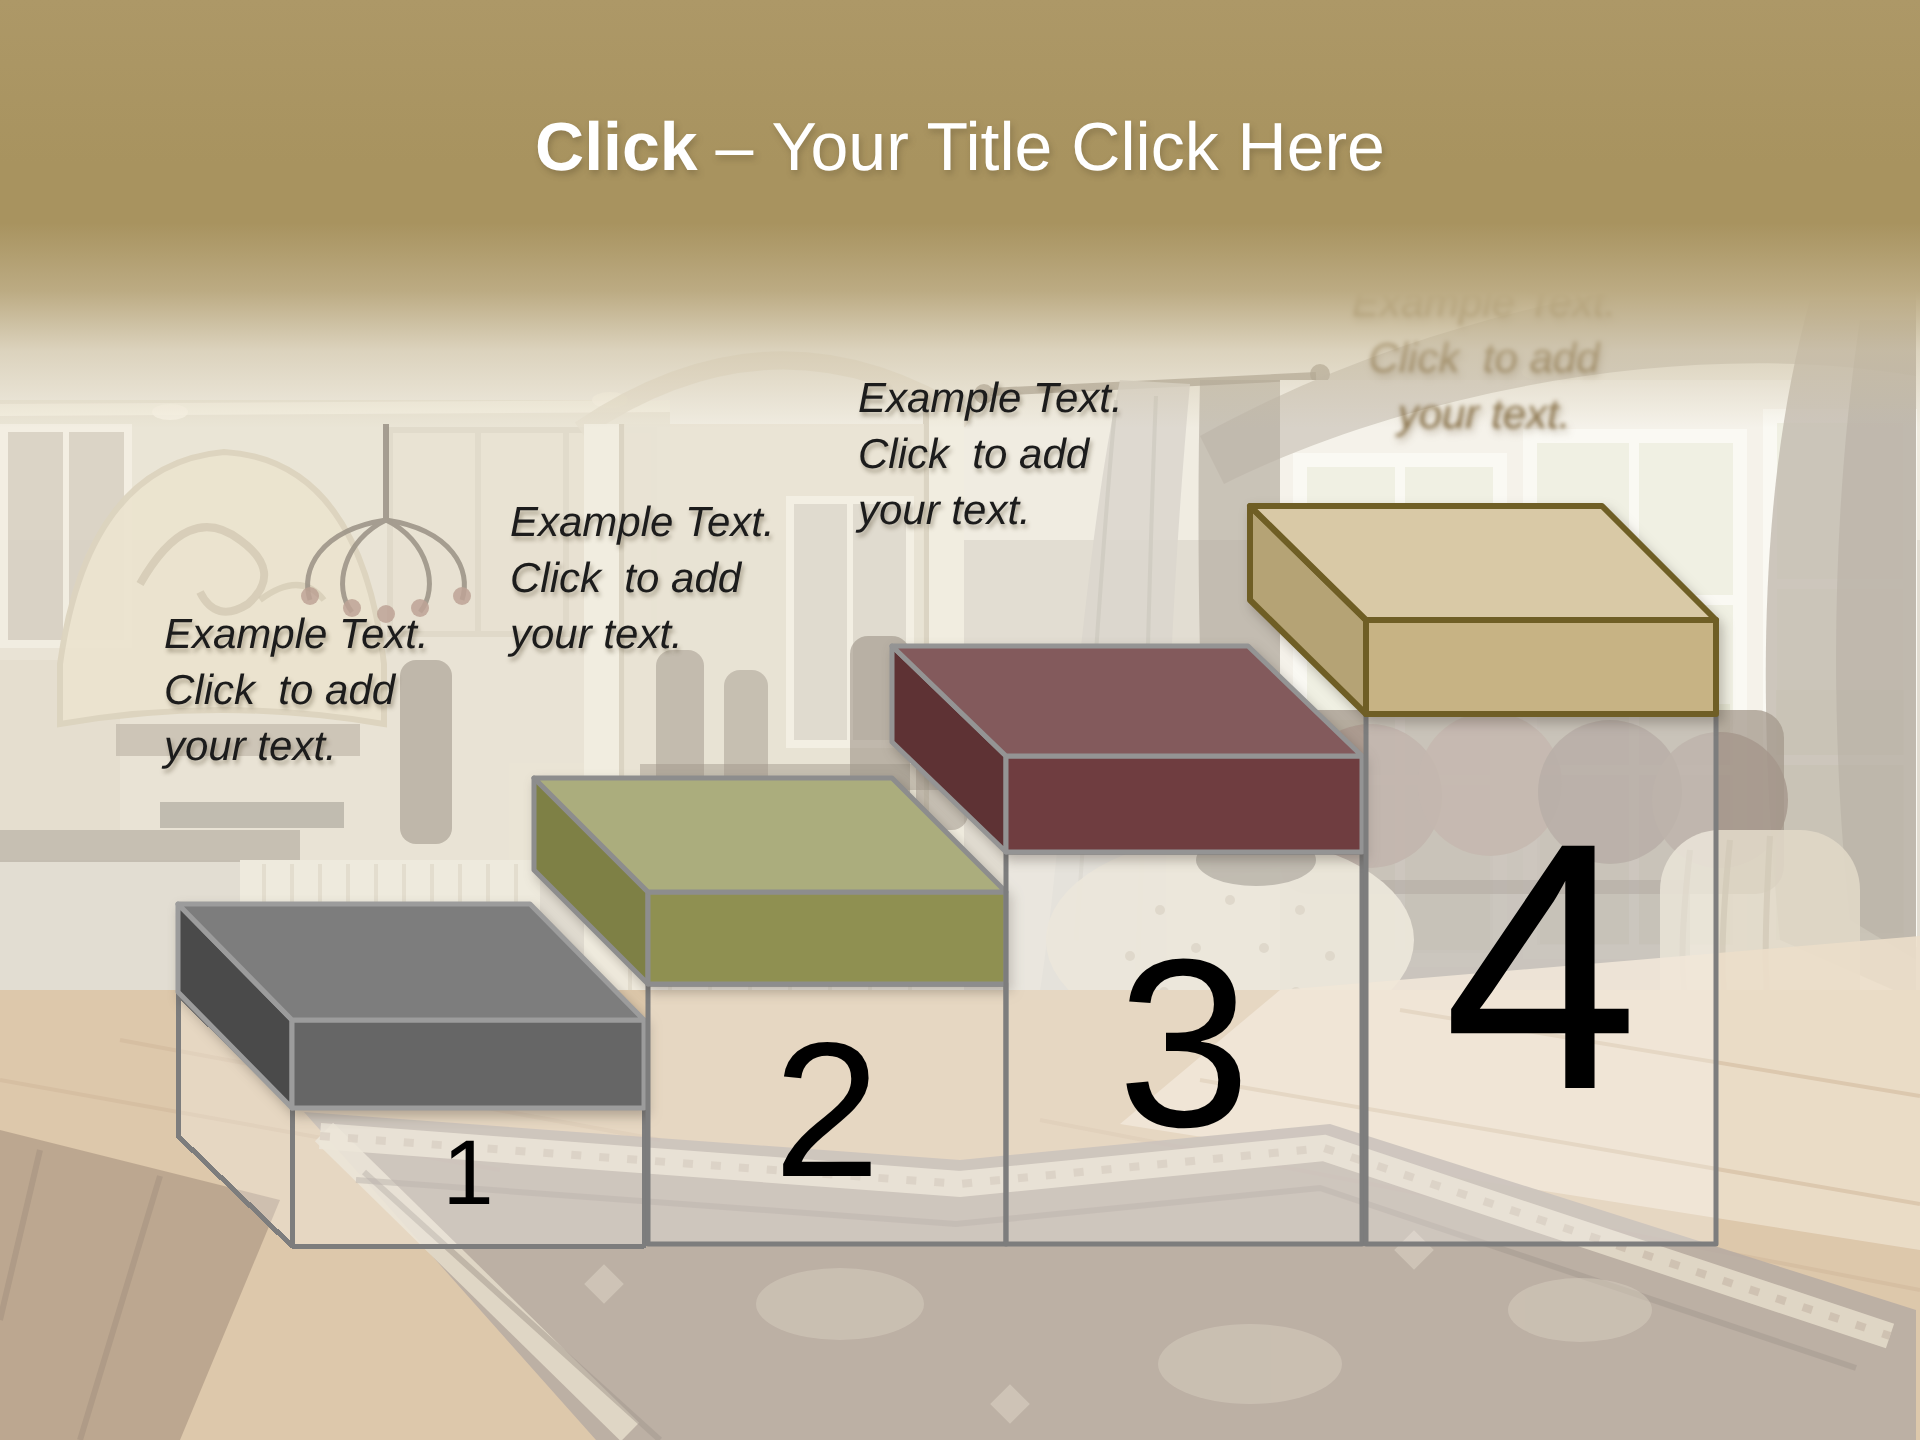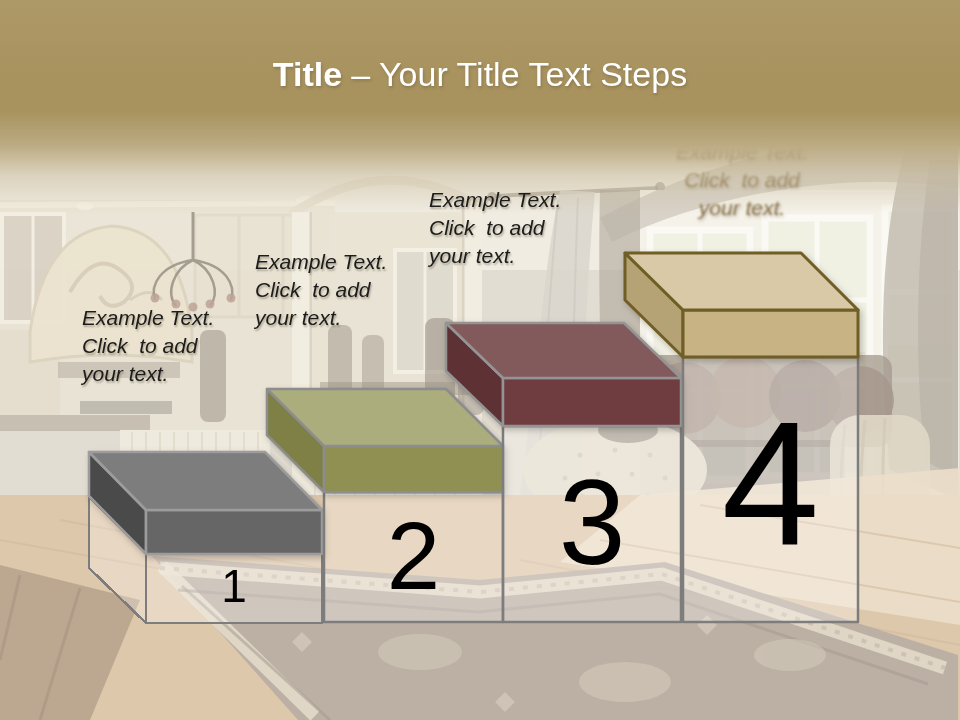--- a/index.html
+++ b/index.html
@@ -299,16 +299,16 @@
 Click  to add
 your text.</div>
   <div class="lbl lbl2">Example Text.
 Click  to add
 your text.</div>
   <div class="lbl lbl3">Example Text.
 Click  to add
 your text.</div>
 
   <div id="title">
-    <span class="b">Title</span><span class="dash">–</span><span>Your Title Text Steps</span>
+    <span class="b">Click</span><span class="dash">–</span><span>Your Title Click Here</span>
   </div>
 
 </div>
 
 </body></html>

